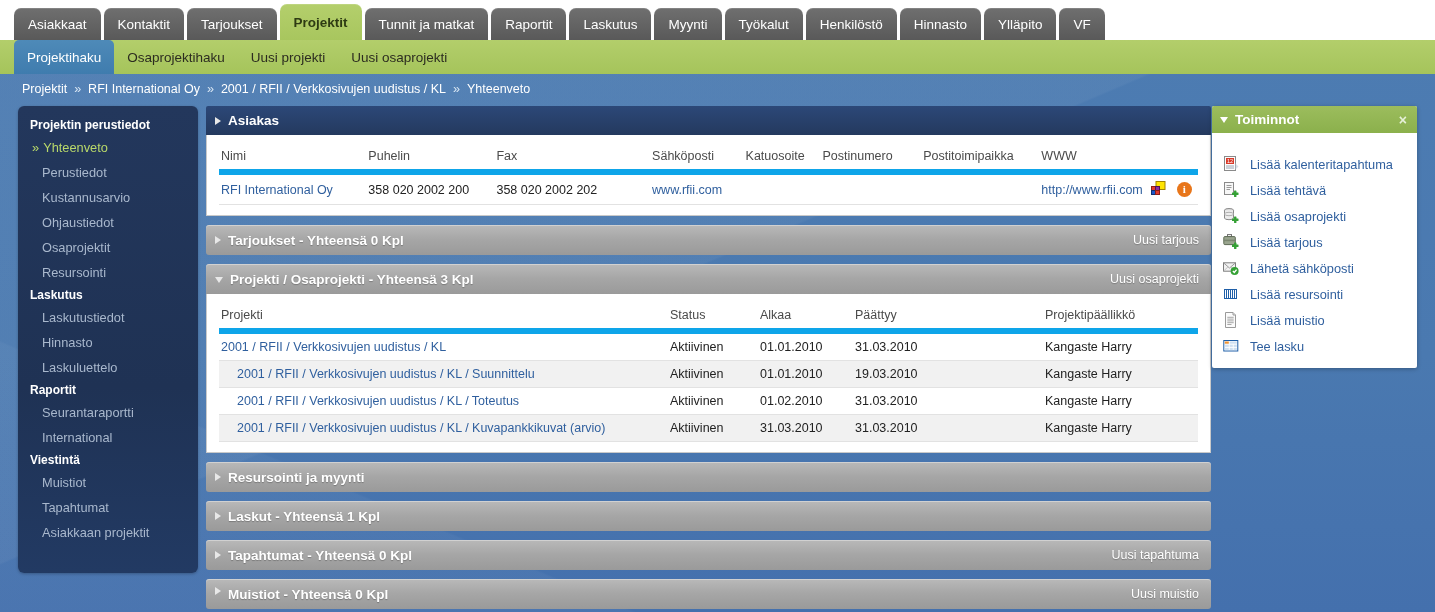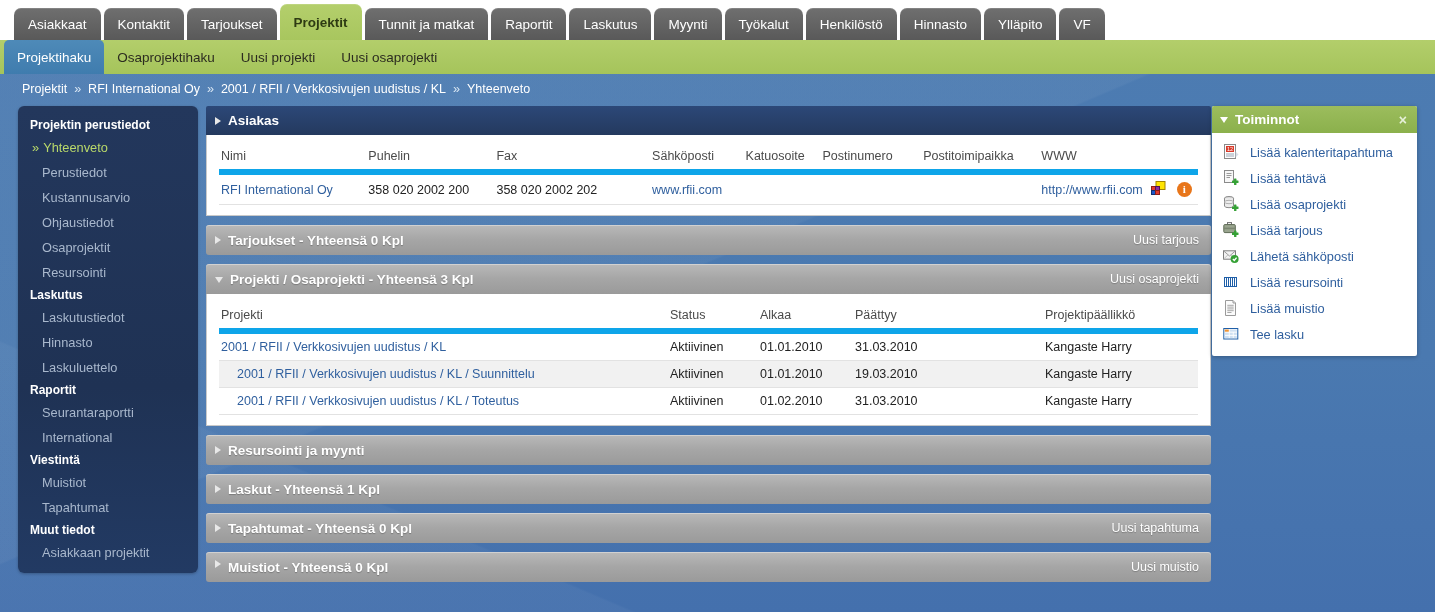--- a/index.html
+++ b/index.html
@@ -51,21 +51,21 @@
     color: #2e3b13;
     font-weight: bold;
     height: 36px;
   }
   
   #subnav {
     position: absolute; top: 40px; left: 0; width: 1435px; height: 34px;
     background: linear-gradient(180deg,#b3ce6b 0%, #a5c45b 100%);
   }
   #subnav-inner {
-    position: absolute; left: 4px; top: 0; height: 34px;
+    position: absolute; left: 14px; top: 0; height: 34px;
     display: flex; align-items: stretch;
   }
   .subnav-item {
     display: flex; align-items: center;
     padding: 0 13px;
     font-size: 13.5px;
     color: #2c2c20;
     cursor: pointer;
     white-space: nowrap;
   }
@@ -212,21 +212,21 @@
     display: flex; align-items: center; justify-content: space-between;
     padding: 0 8px 0 8px;
     color: #ffffff; font-weight: bold; font-size: 13.5px;
     cursor: pointer;
   }
   #actions-head .tri-down { border-top-color: #ffffff; }
   .close-x {
     color: #e6f0d8; font-size: 14px; cursor: pointer; line-height: 1;
     padding: 0 2px;
   }
-  #actions-list { padding: 6px 0 9px 0; }
+  #actions-list { padding: 6px 0 9px 0; margin-top: 12px; }
   .act-item {
     display: flex; align-items: center;
     padding: 4px 6px 4px 10px;
     cursor: pointer;
   }
   .act-icon {
     width: 18px; height: 18px; margin-right: 10px;
     flex: 0 0 18px;
     display: flex; align-items: center; justify-content: center;
   }
@@ -287,21 +287,20 @@
       <div class="side-head">Laskutus</div>
       <div class="side-link">Laskutustiedot</div>
       <div class="side-link">Hinnasto</div>
       <div class="side-link">Laskuluettelo</div>
       <div class="side-head">Raportit</div>
       <div class="side-link">Seurantaraportti</div>
       <div class="side-link">International</div>
       <div class="side-head">Viestintä</div>
       <div class="side-link">Muistiot</div>
       <div class="side-link">Tapahtumat</div>
-      <div class="side-head">Muut tiedot</div>
       <div class="side-link">Asiakkaan projektit</div>
     </div>
 
   <div id="main">
 
     <div class="panel">
       <div class="panel-head-dark">
         <span class="tri tri-right"></span>
         <span>Asiakas</span>
       </div>
@@ -395,20 +394,27 @@
                 <td>19.03.2010</td>
                 <td>Kangaste Harry</td>
               </tr>
               <tr class="">
                 <td class="indent1"><a class="lnk">2001 / RFII / Verkkosivujen uudistus / KL / Toteutus</a></td>
                 <td>Aktiivinen</td>
                 <td>01.02.2010</td>
                 <td>31.03.2010</td>
                 <td>Kangaste Harry</td>
               </tr>
+              <tr class="alt">
+                <td class="indent1"><a class="lnk">2001 / RFII / Verkkosivujen uudistus / KL / Kuvapankkikuvat (arvio)</a></td>
+                <td>Aktiivinen</td>
+                <td>31.03.2010</td>
+                <td>31.03.2010</td>
+                <td>Kangaste Harry</td>
+              </tr>
             </tbody>
         </table>
       </div>
     </div>
 
     <div id="collapsed-list">
         <div class="panel">
           <div class="panel-head-grey">
             <span style="display: flex; align-items: center;">
               <span class="tri tri-right"></span>

